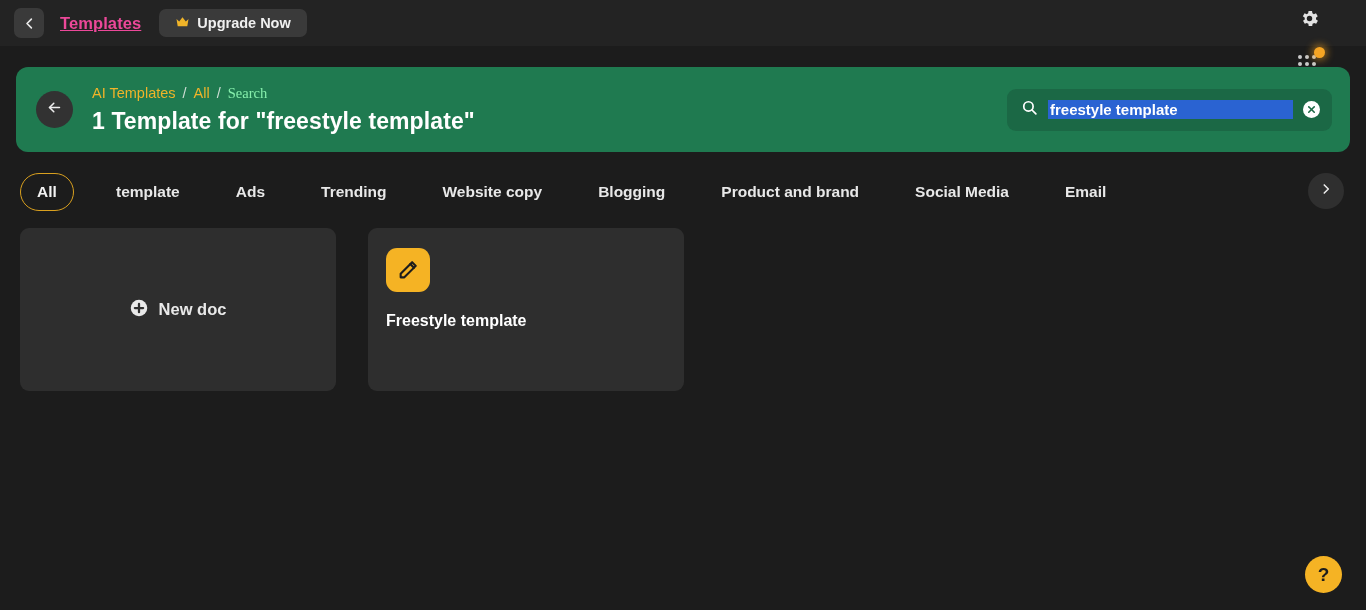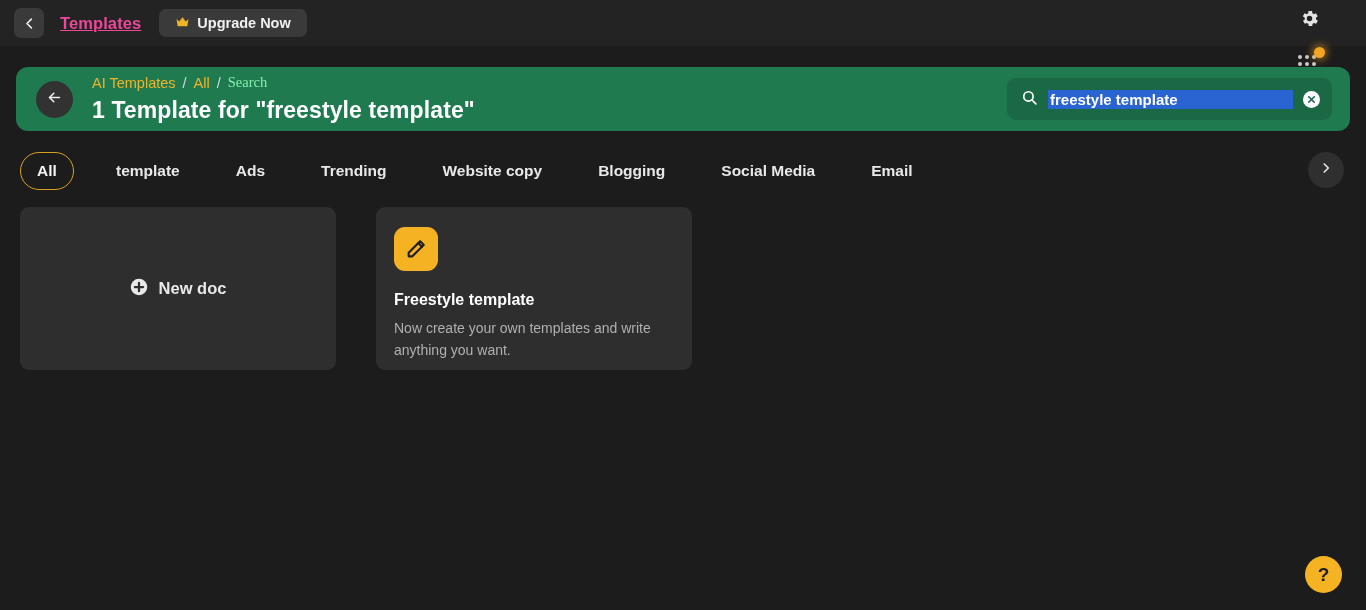--- a/index.html
+++ b/index.html
@@ -99,21 +99,21 @@
     position: absolute; right: -5px; bottom: -3px;
     width: 19px; height: 19px; border-radius: 50%;
     background: #2b2b2b;
     color: #e6e6e6; font-size: 10px; font-weight: bold;
     display: flex; align-items: center; justify-content: center;
   }
 
   
   .banner {
     margin: 21px 16px 0 16px;
-    height: 64px;
+    height: 85px;
     background: #1f7a50;
     border-radius: 12px;
     display: flex; align-items: center;
     padding: 0 18px 0 20px;
     position: relative;
   }
   .banner-back {
     width: 37px; height: 37px; border-radius: 50%;
     background: #323232;
     display: flex; align-items: center; justify-content: center;
@@ -181,21 +181,21 @@
   .tabs-next {
     position: absolute; right: 22px; top: 5px;
     width: 36px; height: 36px; border-radius: 50%;
     background: #2f2f2f;
     display: flex; align-items: center; justify-content: center;
     cursor: pointer;
   }
 
   
   .cards {
-    display: flex; gap: 40px;
+    display: flex; gap: 32px;
     padding: 12px 0 0 20px;
   }
   .card {
     background: #2e2e2e;
     border-radius: 9px;
     height: 163px;
     cursor: pointer;
   }
   .card-new {
     width: 316px;
@@ -345,20 +345,21 @@
   </div>
 </div>
 
 <div class="tabs">
   <div class="tab-pill">All</div>
   <div class="tab">template</div>
   <div class="tab">Ads</div>
   <div class="tab">Trending</div>
   <div class="tab">Website copy</div>
   <div class="tab">Blogging</div>
+  <div class="tab">Product and brand</div>
   <div class="tab">Social Media</div>
   <div class="tab">Email</div>
 
   <div class="tabs-next">
     <span>
       <svg width="14" height="14" viewBox="0 0 24 24" fill="none" stroke="#ededed" stroke-width="2.6" stroke-linecap="round" stroke-linejoin="round">
           <polyline points="9 5 16 12 9 19"></polyline>
         </svg>
     </span>
   </div>
@@ -376,19 +377,18 @@
   </div>
 
   <div class="card card-tpl">
     <div class="tpl-icon">
       <svg width="22" height="22" viewBox="0 0 24 24" fill="none" stroke="#1d1d1d" stroke-width="2.3" stroke-linecap="round" stroke-linejoin="round">
           <path d="M16.5 3.5l4 4L8 20H4v-4L16.5 3.5z"></path>
           <line x1="14.5" y1="5.5" x2="18.5" y2="9.5"></line>
         </svg>
     </div>
     <div class="tpl-title">Freestyle template</div>
-    <div class="tpl-desc">Now create your own templates and write anything you want.</div>
   </div>
 </div>
 
 <div class="help">
   <span>?</span>
 </div>
 
 </body></html>

